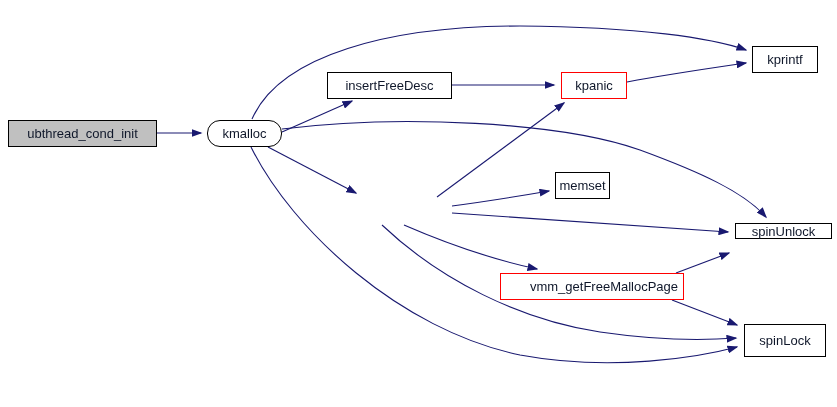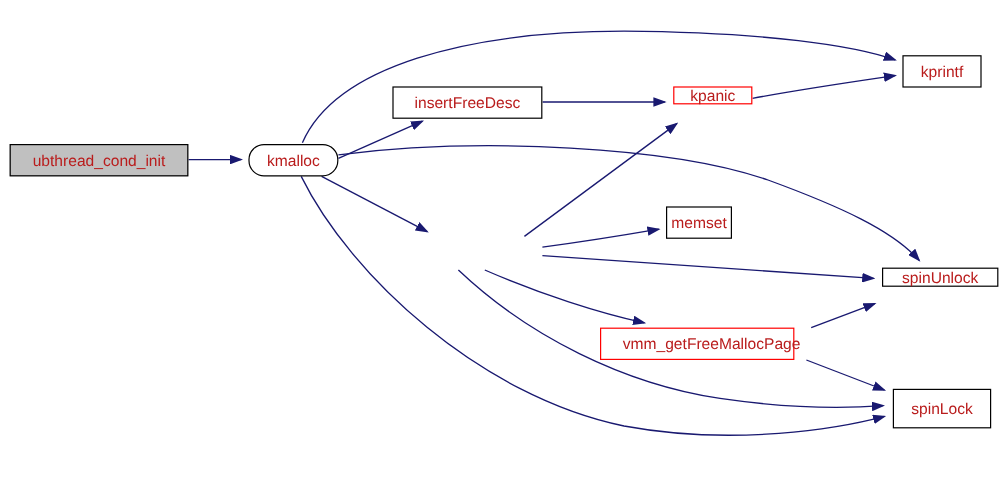--- a/index.html
+++ b/index.html
@@ -10,21 +10,21 @@
     font-family:"Liberation Sans", sans-serif;
     overflow:hidden;
   }
   #edges{position:absolute;left:0;top:0;width:837px;height:407px;}
   .node{
     position:absolute;
     box-sizing:border-box;
     border:1px solid #000000;
     background:#ffffff;
     display:flex;align-items:center;justify-content:center;
-    font-size:13px;color:#b91c1c;
+    font-size:13px;color:#0f172a;
     white-space:nowrap;
     z-index:2;
     text-align:center;
   }
   .node.root{background:#c0c0c0;}
   .node.alert{border-color:#ff0000;}
 </style>
 </head>
 <body>
 
@@ -54,26 +54,26 @@
       <path d="M 672,300 L 737,325" marker-end="url(#arrow)"></path>
     </g>
   </svg>
 
   <div class="node root" style="left:8px;  top:120px; width:149px; height:27px;">ubthread_cond_init</div>
 
   <div class="node" style="left:207px; top:120px; width:75px;  height:27px;border-radius:13px;">kmalloc</div>
 
   <div class="node" style="left:327px; top:72px;  width:125px; height:27px;">insertFreeDesc</div>
 
-  <div class="node alert" style="left:561px; top:72px; width:66px; height:15px;">kpanic</div>
+  <div class="node alert" style="left:561px; top:72px; width:66px; height:27px;">kpanic</div>
 
   <div class="node" style="left:752px; top:46px;  width:66px;  height:27px;">kprintf</div>
 
 
   <div class="node" style="left:555px; top:172px; width:55px;  height:27px;">memset</div>
 
   <div class="node" style="left:735px; top:223px; width:97px;  height:16px;">spinUnlock</div>
 
-  <div class="node alert" style="left:500px; top:273px; width:162px; height:27px;padding-left:24px;">vmm_getFreeMallocPage</div>
+  <div class="node alert" style="left:500px; top:273px; width:184px; height:27px;padding-left:24px;">vmm_getFreeMallocPage</div>
 
   <div class="node" style="left:744px; top:324px; width:82px;  height:33px;">spinLock</div>
 
 </div>
 
 </body></html>

